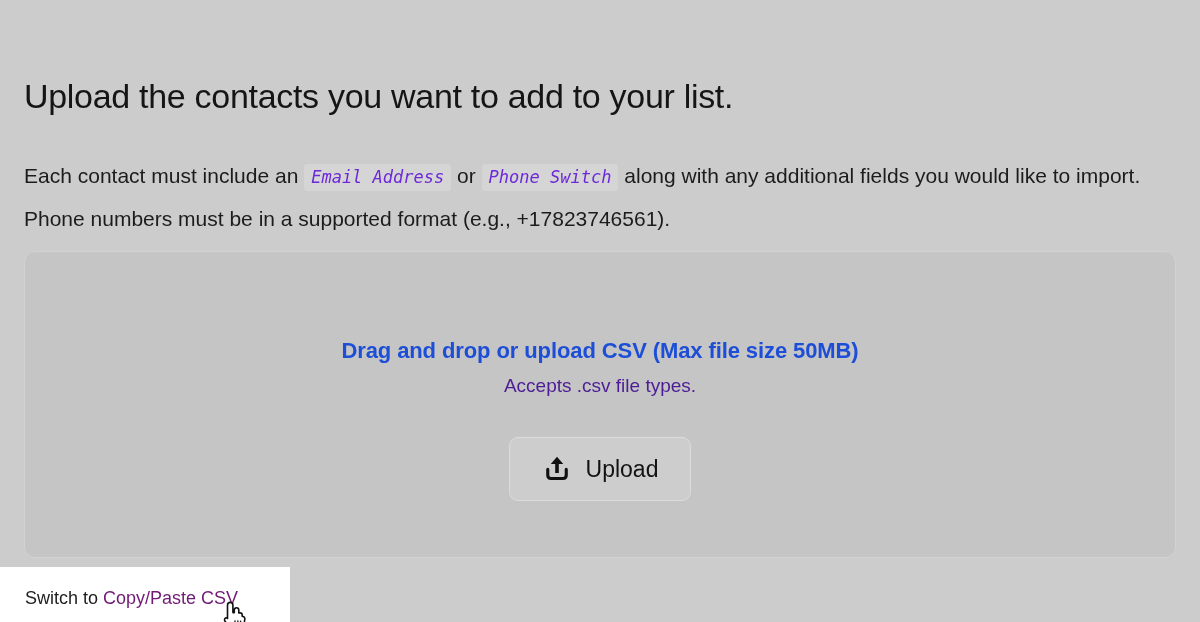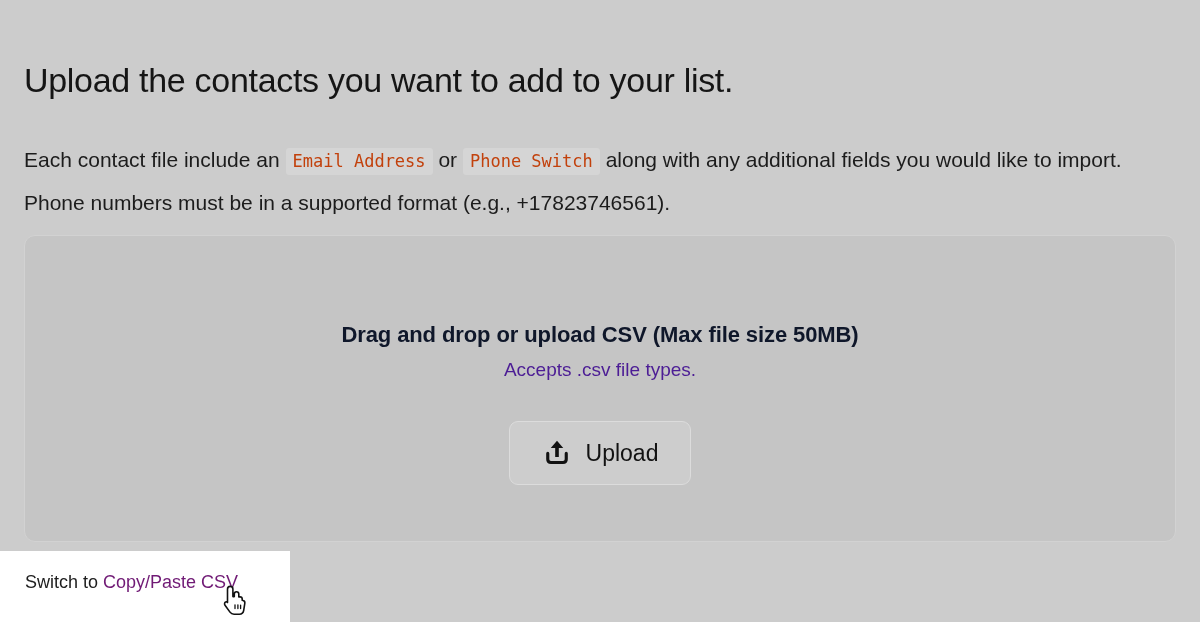--- a/index.html
+++ b/index.html
@@ -12,21 +12,21 @@
     background: #cccccc;
     font-family: "Liberation Sans", sans-serif;
     color: #1a1a1a;
     overflow: hidden;
     position: relative;
   }
 
   .page {
     position: absolute;
     left: 0;
-    top: 0;
+    top: 16px;
     width: 1200px;
     height: 474px;
   }
 
   .heading {
     position: absolute;
     left: 24px;
     top: 38px;
     font-size: 34px;
     font-weight: 400;
@@ -41,25 +41,26 @@
     top: 118px;
     width: 1164px;
     font-size: 21px;
     line-height: 41px;
     color: #1c1c1c;
   }
 
   .code-chip {
     font-family: "DejaVu Sans Mono", "Liberation Mono", monospace;
     font-size: 17px;
-    color: #c2410c;
+    color: #6d28d9;
     background: #d5d5d5;
     border-radius: 3px;
     padding: 3px 7px 4px 7px;
     white-space: nowrap;
+    font-style: italic;
   }
 
   .dropzone {
     position: absolute;
     left: 24px;
     top: 235px;
     width: 1152px;
     height: 307px;
     box-sizing: border-box;
     background: #c5c5c5;
@@ -68,21 +69,21 @@
     display: flex;
     flex-direction: column;
     align-items: center;
     justify-content: flex-start;
   }
 
   .dz-title {
     margin-top: 86px;
     font-size: 22px;
     font-weight: 700;
-    color: #0f172a;
+    color: #1d4ed8;
     text-align: center;
     letter-spacing: -0.1px;
   }
 
   .dz-sub {
     margin-top: 11px;
     font-size: 19px;
     font-weight: 400;
     color: #4c1d95;
     text-align: center;
@@ -153,21 +154,21 @@
   }
 </style>
 </head>
 <body>
 
 <div class="page">
 
   <h1 class="heading">Upload the contacts you want to add to your list.</h1>
 
   <p class="intro">
-    <span>Each contact file include an</span>
+    <span>Each contact must include an</span>
     <span class="code-chip">Email Address</span>
     <span>or</span>
     <span class="code-chip">Phone Switch</span>
     <span>along with any additional fields you would like to import. Phone numbers must be in a supported format (e.g., +17823746561).</span>
   </p>
 
   <div class="dropzone">
     <div class="dz-title">Drag and drop or upload CSV (Max file size 50MB)</div>
     <div class="dz-sub">Accepts .csv file types.</div>
 

